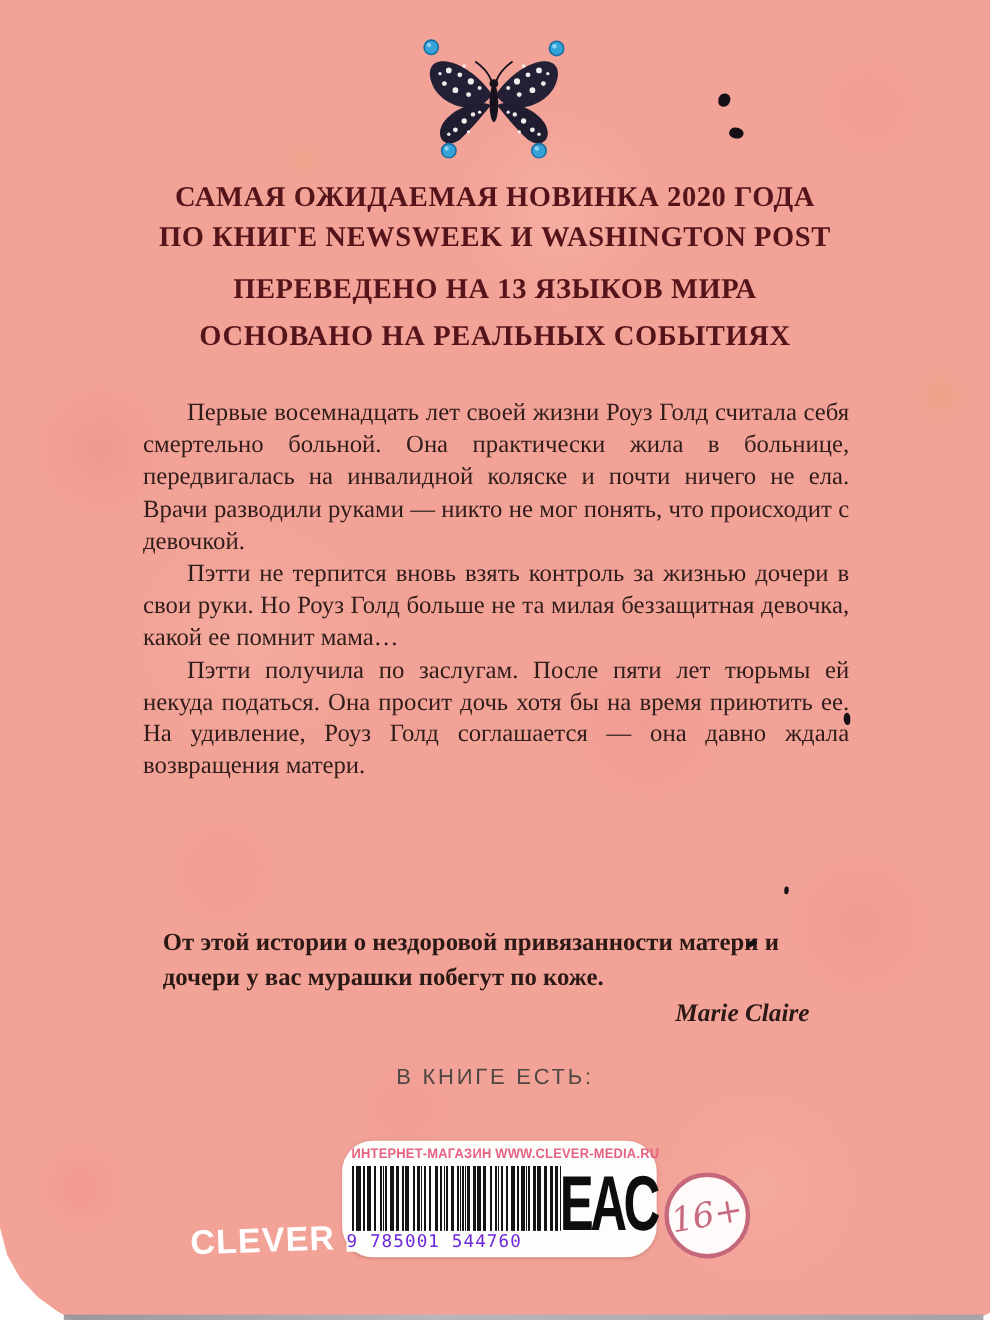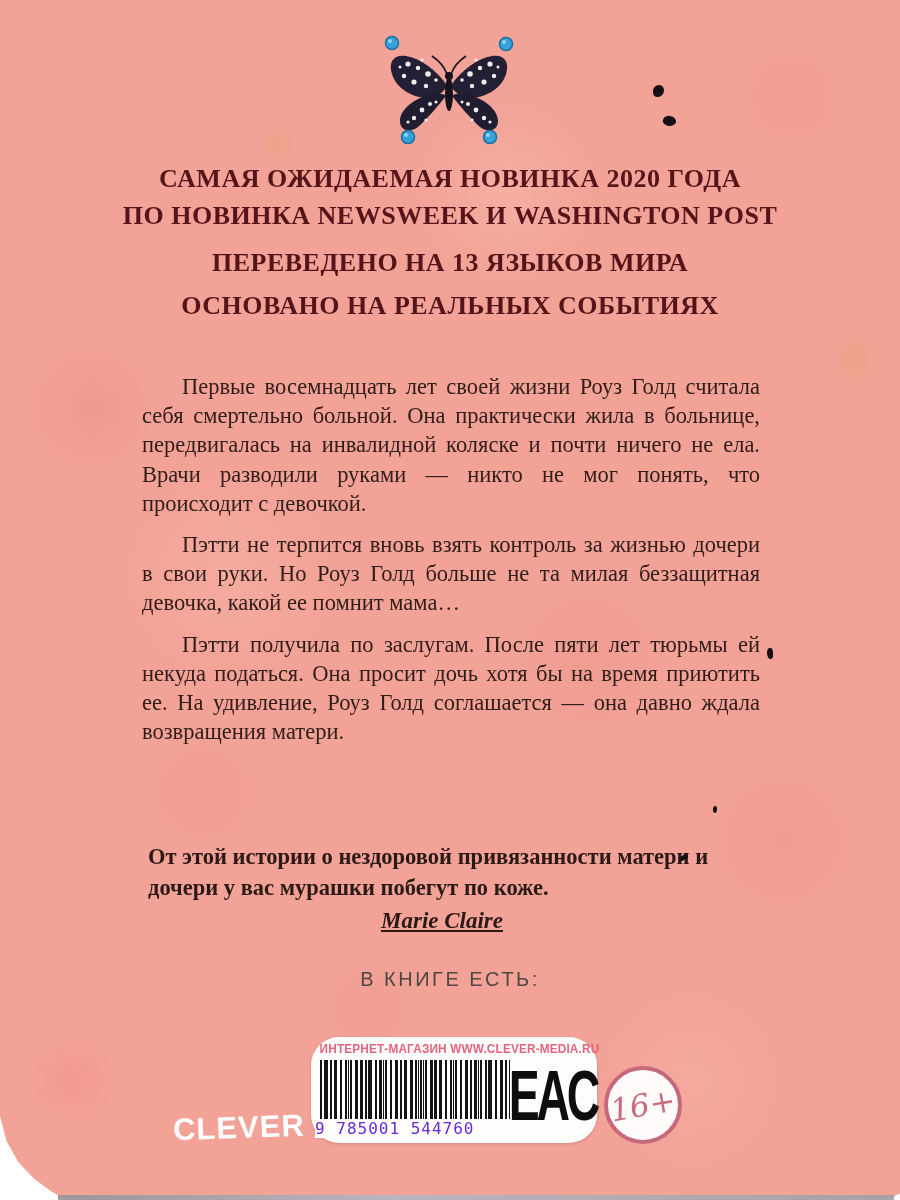--- a/index.html
+++ b/index.html
@@ -22,26 +22,26 @@
       radial-gradient(circle 140px at 25% 48%, rgba(248,182,170,.45), rgba(248,182,170,0) 75%),
       radial-gradient(circle 120px at 75% 90%, rgba(248,178,166,.45), rgba(248,178,166,0) 75%);
     padding-left: 20px;
   }
   .headline{position:absolute;left:0;width:900px;text-align:center;
     color:#54141a;font-weight:bold;font-size:26px;letter-spacing:.5px;line-height:37px;}
   #hl-1{top:160px;} #hl-2{top:197px;} #hl-3{top:244px;} #hl-4{top:287px;}
 
   .synopsis{position:absolute;left:130px;top:360px;width:642px;
     color:#2f1d1a;font-size:22.5px;line-height:29.2px;text-align:justify;}
-  .synopsis p{margin:12px;text-indent:40px;}
+  .synopsis p{margin:0;text-indent:40px;}
 
   .quote{position:absolute;left:148px;top:841px;width:592px;
     color:#2b1916;font-weight:bold;font-size:22.5px;line-height:31px;}
-  .quote-atty{position:absolute;left:148px;top:908px;width:588px;text-align:center;
-    color:#2b1916;font-weight:bold;font-style:italic;font-size:23px;text-decoration:underline;}
+  .quote-atty{position:absolute;left:148px;top:908px;width:588px;text-align:right;
+    color:#2b1916;font-weight:bold;font-style:italic;font-size:23px;}
 
   .features-heading{position:absolute;left:0;top:968px;width:900px;text-align:center;
     font-family:"Liberation Sans",sans-serif;color:#4e4742;font-size:20px;letter-spacing:2.5px;}
   .features-tags{position:absolute;left:0;top:1000px;width:900px;text-align:center;
     font-family:"Liberation Sans",sans-serif;color:#4b4440;font-size:22px;letter-spacing:.5px;}
 
   .sticker{position:absolute;left:311px;top:1037px;width:286px;height:106px;
     background:#fdfdfc;border-radius:28px;box-shadow:0 1px 3px rgba(120,60,60,.25);text-decoration:underline;}
   .sticker-label{position:absolute;left:0;top:5px;width:100%;text-align:center;
     font-family:"Liberation Sans",sans-serif;font-weight:bold;color:#e66280;
@@ -144,21 +144,21 @@
         <circle cx="112" cy="103" r="6.5" fill="#35a3d9" stroke="#1c6fa0" stroke-width="1.5"></circle>
         <circle cx="12" cy="7" r="2" fill="#8fd4f0"></circle>
           <circle cx="126" cy="8" r="2" fill="#8fd4f0"></circle>
         <circle cx="28" cy="101" r="2" fill="#8fd4f0"></circle>
           <circle cx="110" cy="101" r="2" fill="#8fd4f0"></circle>
       </g>
     </svg>
   </div>
 
   <div class="headline" id="hl-1">САМАЯ ОЖИДАЕМАЯ НОВИНКА 2020 ГОДА</div>
-  <div class="headline" id="hl-2">ПО НОВИНКА NEWSWEEK И WASHINGTON POST</div>
+  <div class="headline" id="hl-2">ПО КНИГЕ NEWSWEEK И WASHINGTON POST</div>
   <div class="headline" id="hl-3">ПЕРЕВЕДЕНО НА 13 ЯЗЫКОВ МИРА</div>
   <div class="headline" id="hl-4">ОСНОВАНО НА РЕАЛЬНЫХ СОБЫТИЯХ</div>
 
   <div class="synopsis">
     <p>Первые восемнадцать лет своей жизни Роуз Голд считала себя смертельно больной. Она практически жила в больнице, передвигалась на инвалидной коляске и почти ничего не ела. Врачи разводили руками — никто не мог понять, что происходит с девочкой.</p>
     <p>Пэтти не терпится вновь взять контроль за жизнью дочери в свои руки. Но Роуз Голд больше не та милая беззащитная девочка, какой ее помнит мама…</p>
     <p>Пэтти получила по заслугам. После пяти лет тюрьмы ей некуда податься. Она просит дочь хотя бы на время приютить ее. На удивление, Роуз Голд соглашается — она давно ждала возвращения матери.</p>
   </div>
 
   <div class="quote">От этой истории о нездоровой привязанности матери и дочери у вас мурашки побегут по коже.</div>

